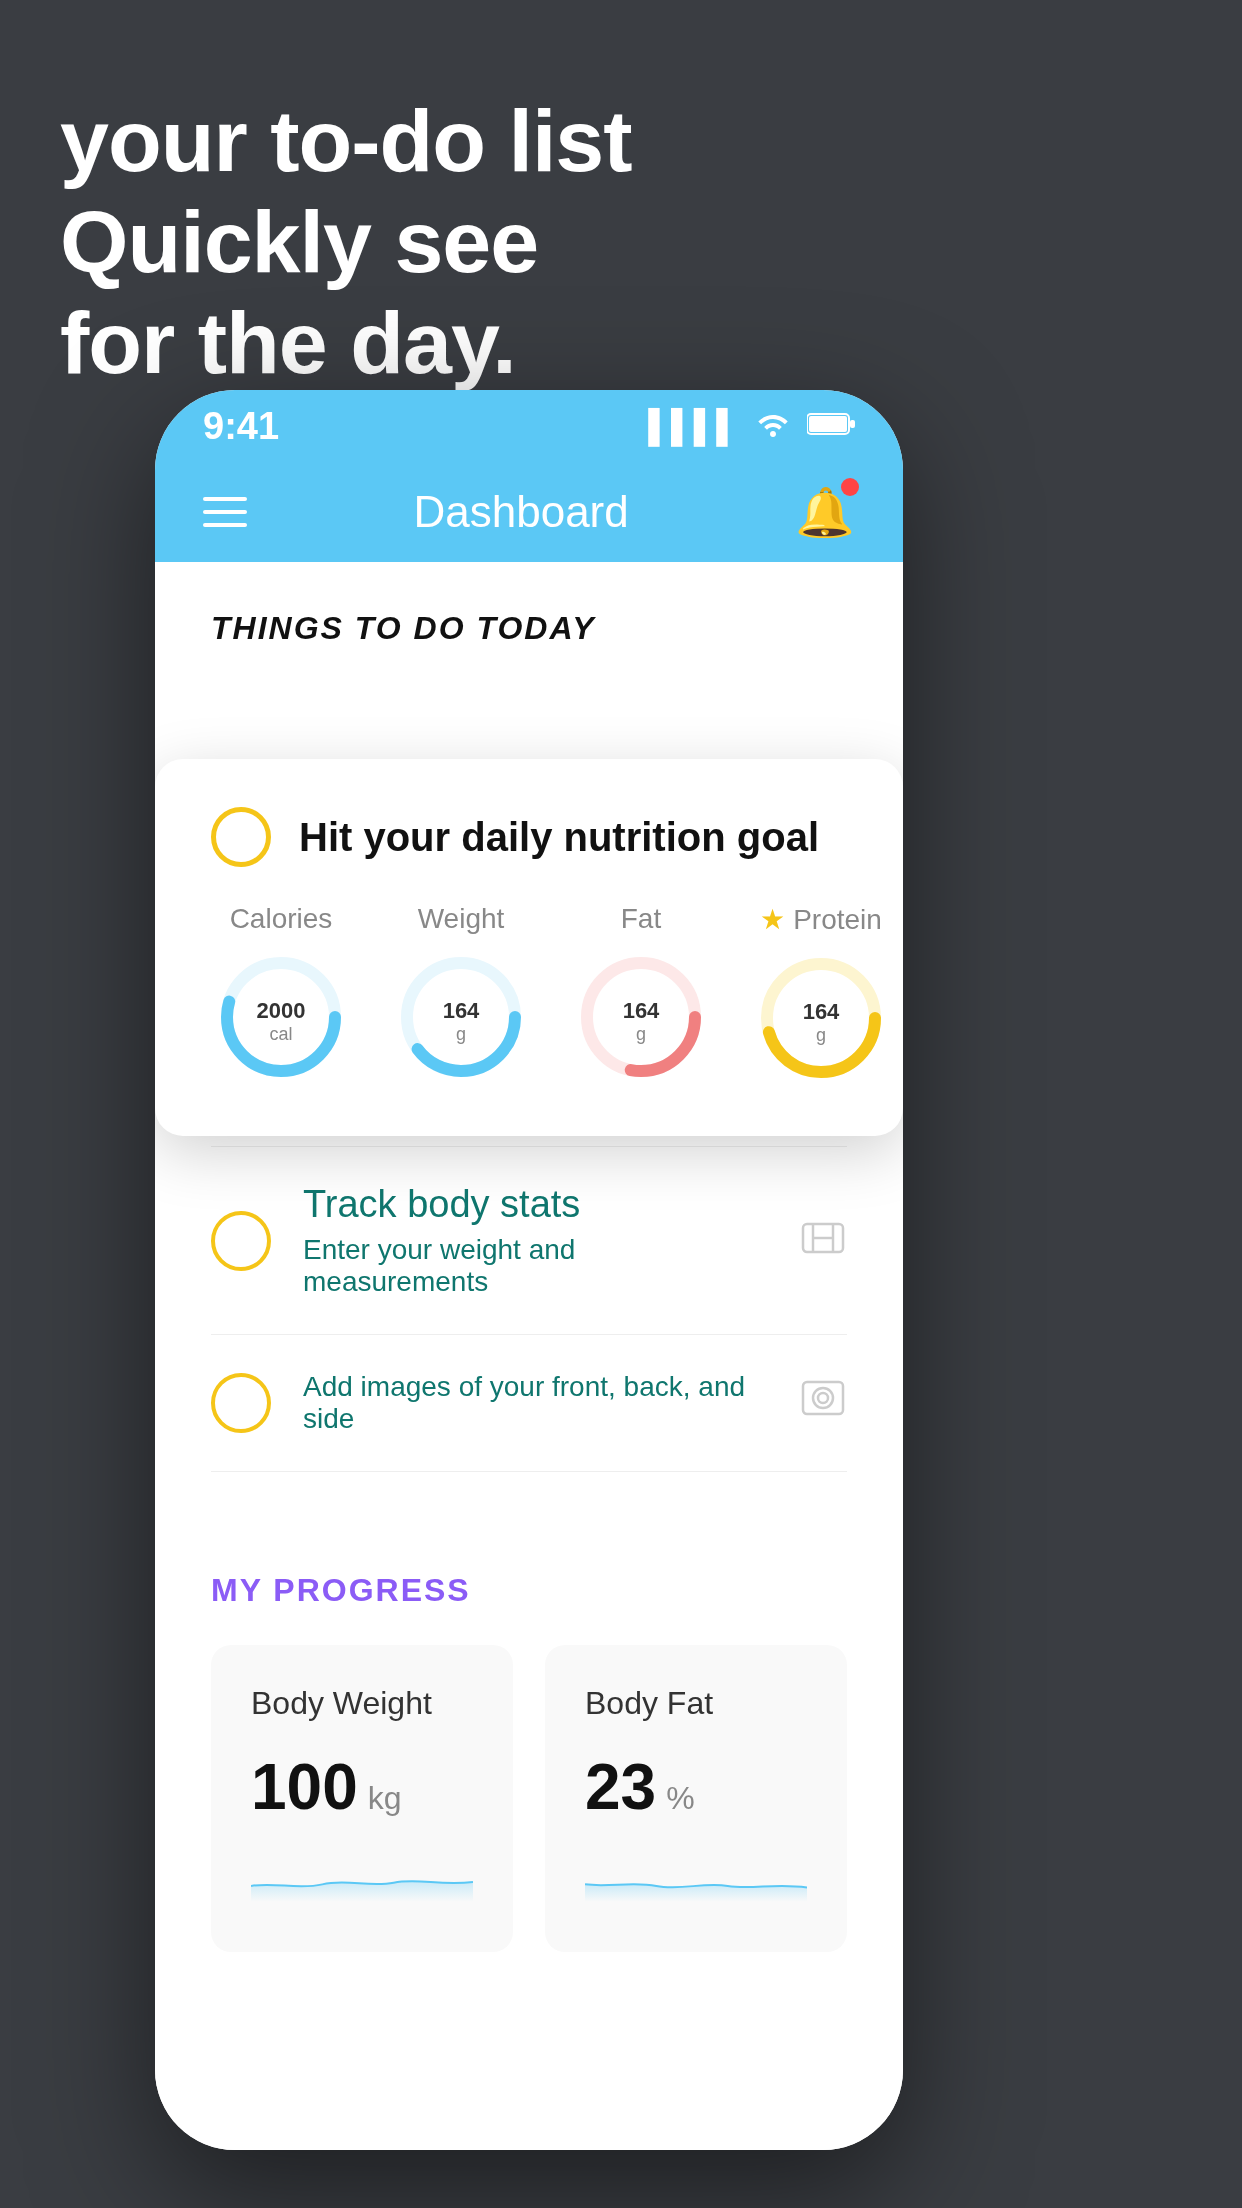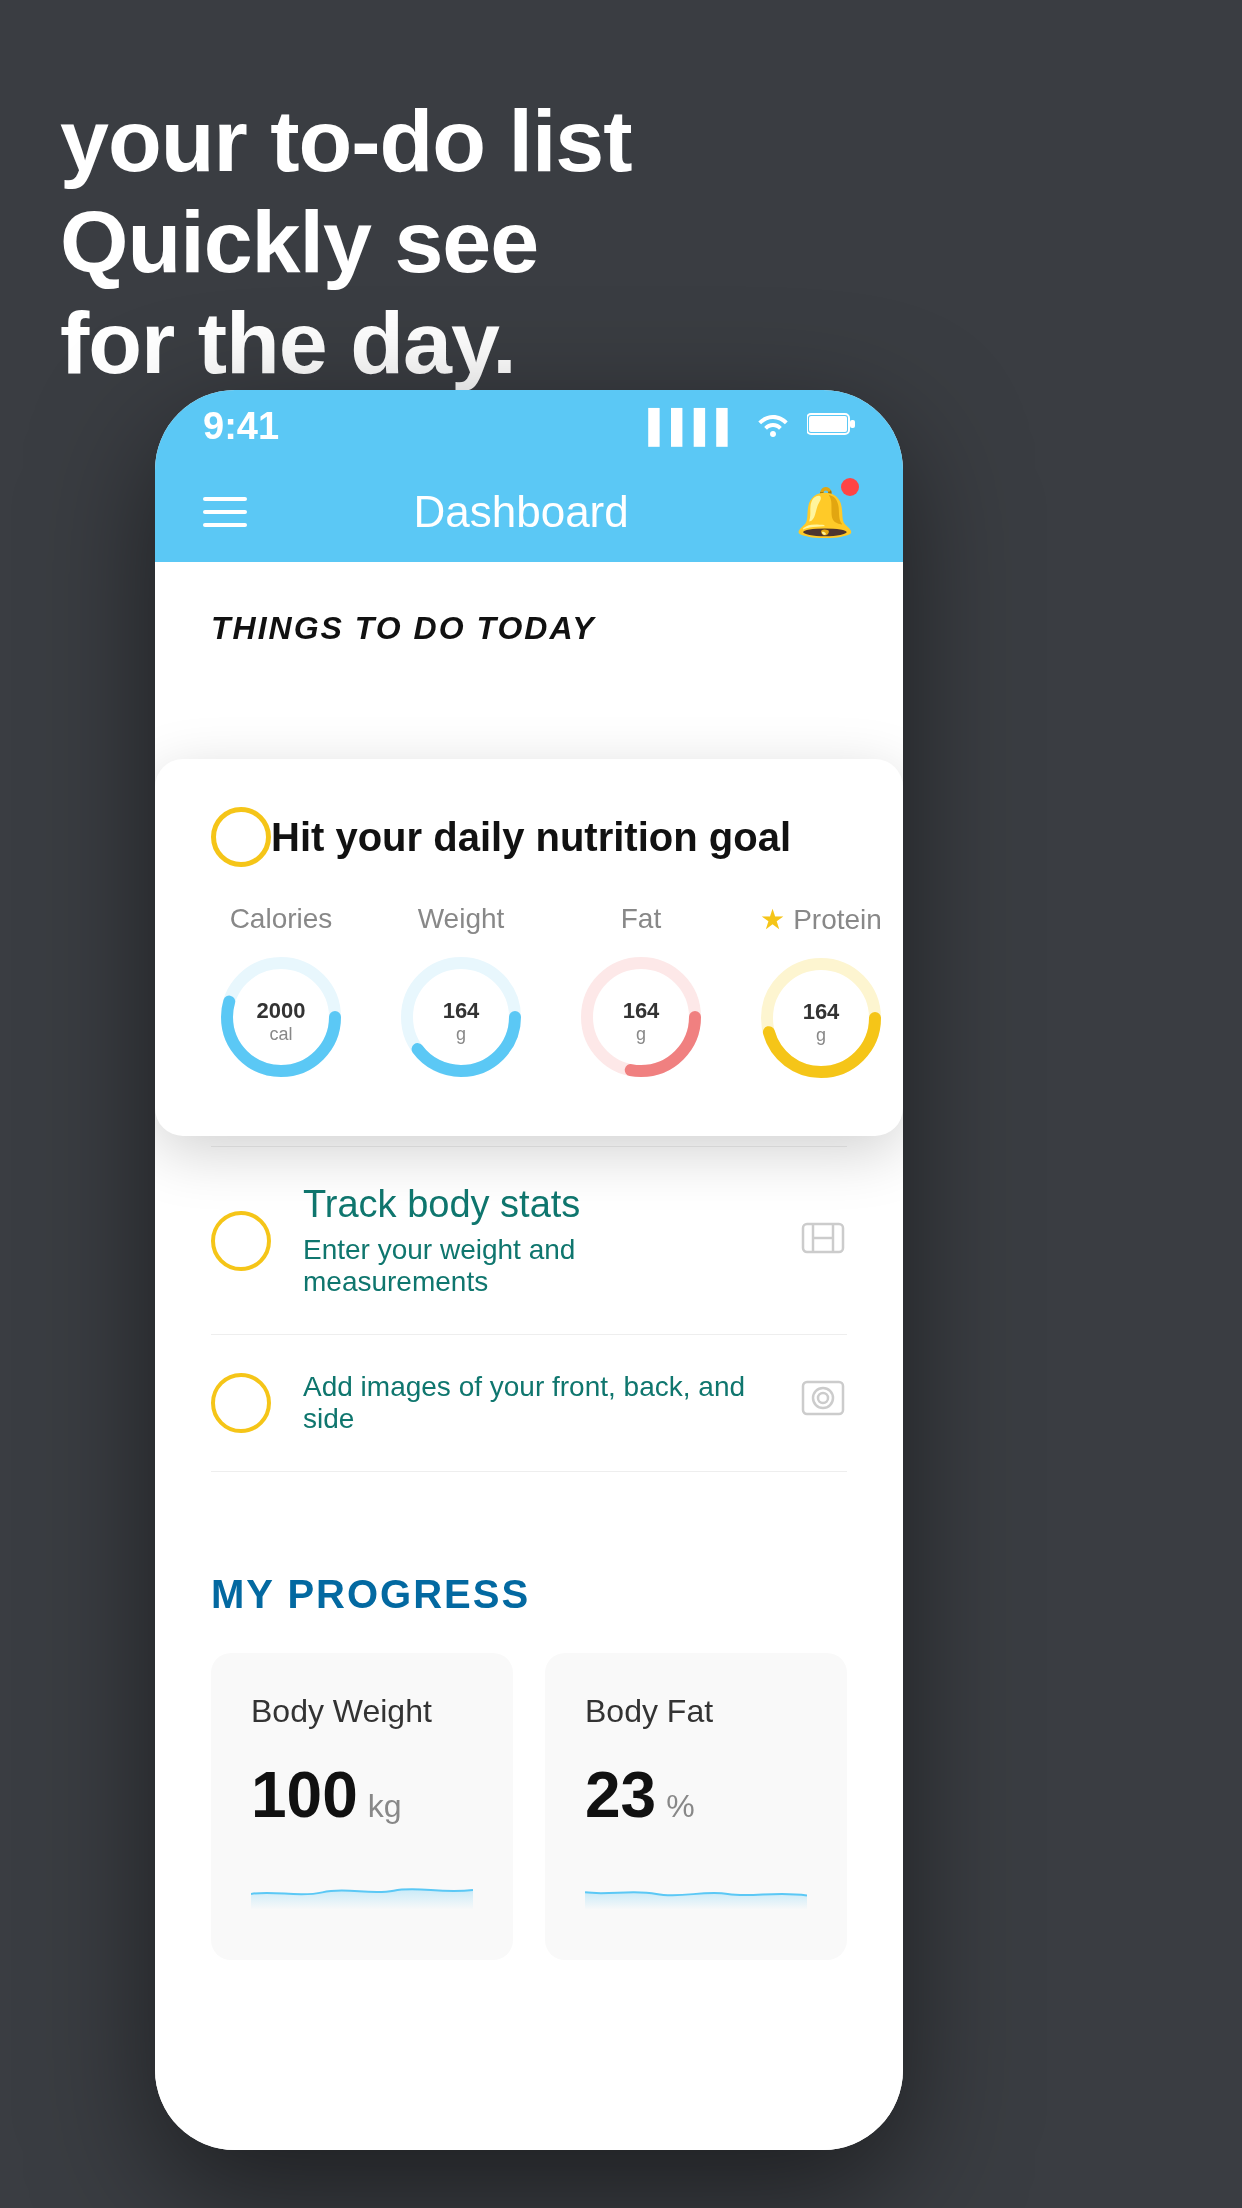--- a/index.html
+++ b/index.html
@@ -131,20 +131,21 @@
       right: -40px;
       background: #ffffff;
       border-radius: 28px;
       padding: 48px 56px;
       box-shadow: 0 16px 60px rgba(0,0,0,0.18);
       z-index: 10;
     }
     .card-row {
       display: flex;
       align-items: center;
+      gap: 28px;
       margin-bottom: 36px;
     }
     .circle-check-yellow {
       width: 60px;
       height: 60px;
       border-radius: 50%;
       border: 5px solid #f5c518;
       flex-shrink: 0;
     }
     .card-title {
@@ -238,23 +239,23 @@
       color: #cccccc;
       font-size: 44px;
     }
 
     
     .progress-section {
       padding: 60px 56px 0;
       margin-top: 40px;
     }
     .progress-header {
-      font-size: 40px;
+      font-size: 32px;
       font-weight: 800;
-      color: #0369a1;
+      color: #8b5cf6;
       letter-spacing: 2px;
       text-transform: uppercase;
       margin-bottom: 36px;
     }
     .progress-cards {
       display: flex;
       gap: 32px;
     }
     .progress-card {
       flex: 1;

